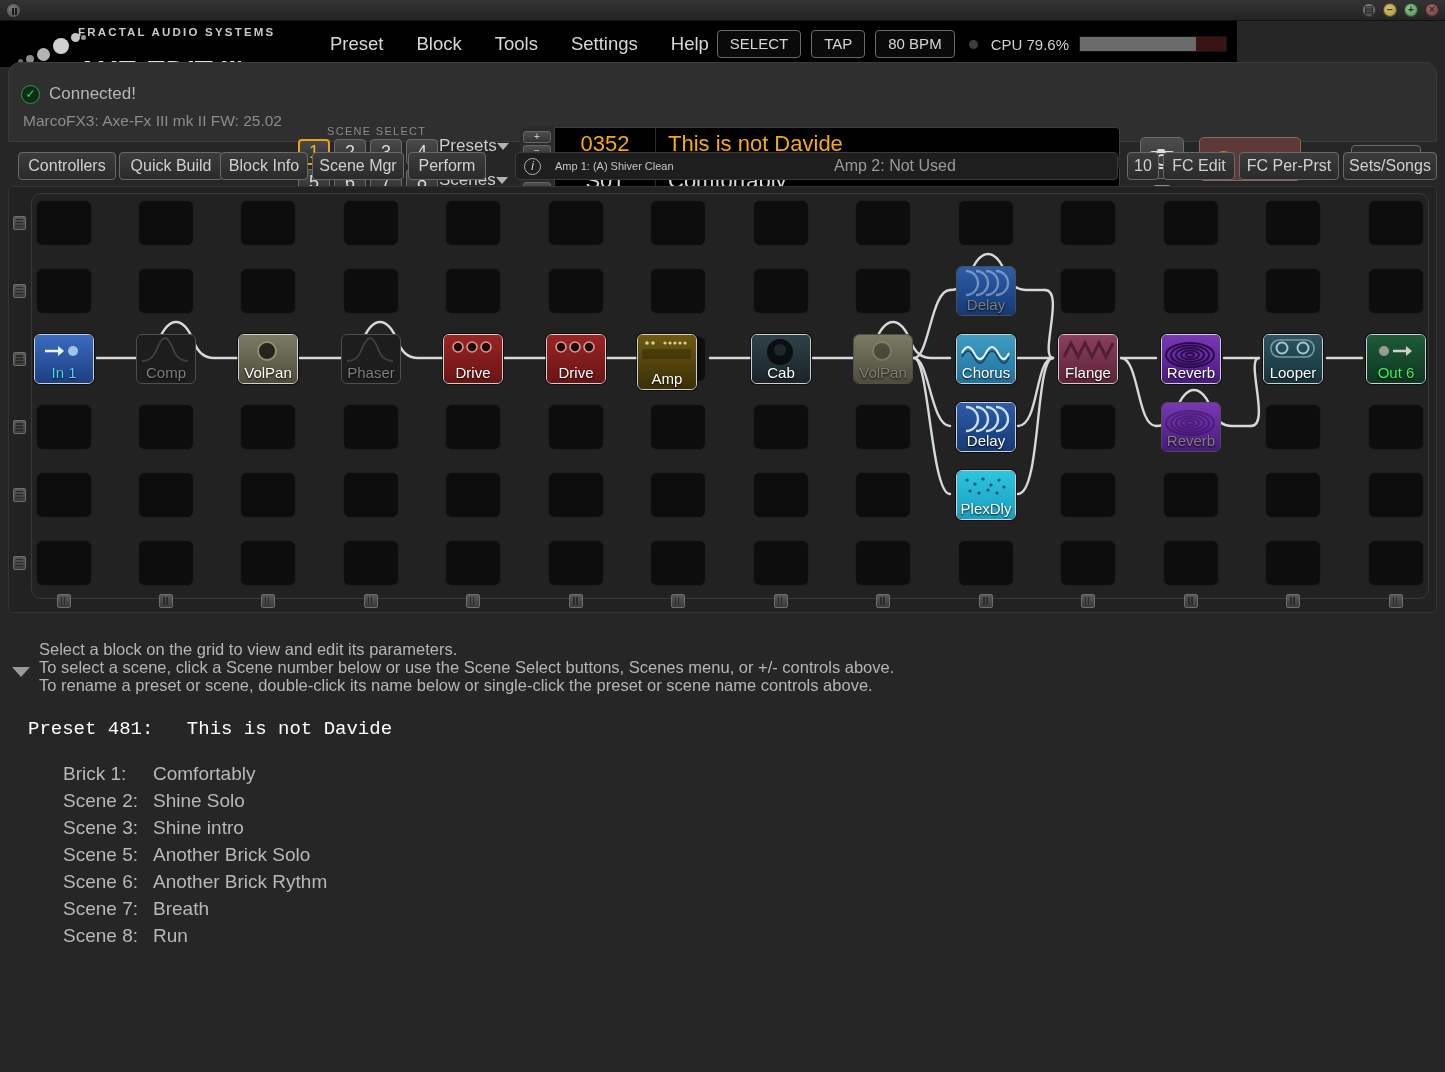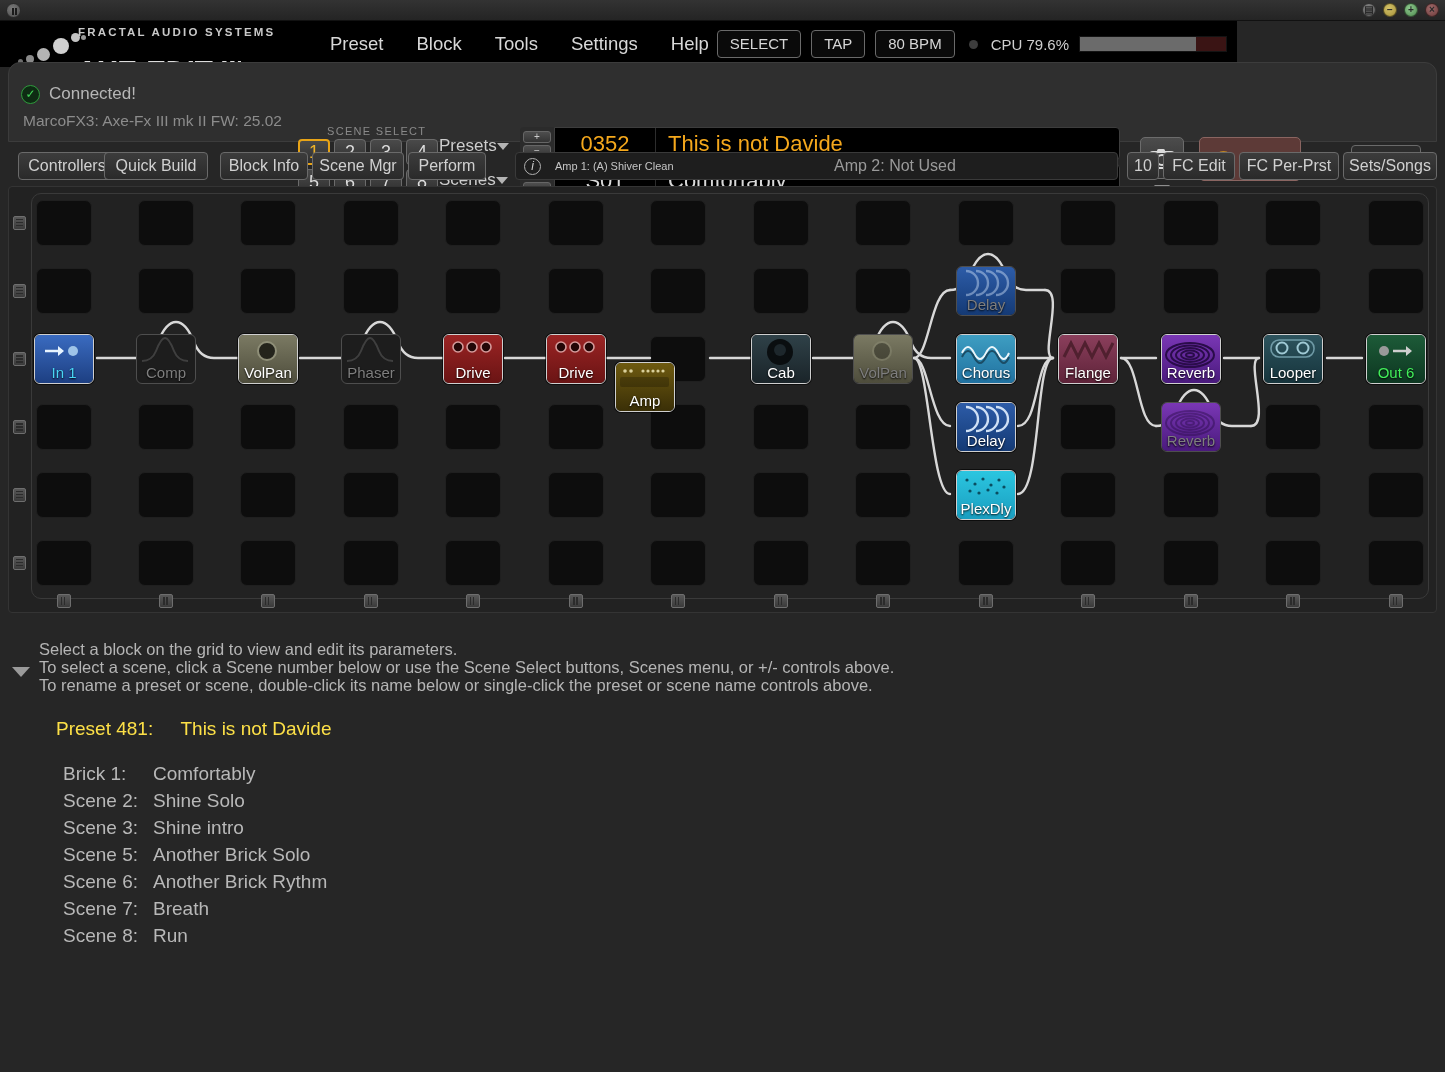--- a/index.html
+++ b/index.html
@@ -224,21 +224,21 @@
   .wires { position:absolute; left:0; top:0; width:1429px; height:427px; pointer-events:none; z-index:1; }
 
   
   .infopanel { position:absolute; left:0; top:625px; width:1445px; }
   .disclose { position:absolute; left:12px; top:42px; width:0;height:0;
     border-left:9px solid transparent;border-right:9px solid transparent;border-top:10px solid #9a9a9a; cursor:pointer;}
   .hint { position:absolute; left:39px; color:#b5b5b5; font-size:16.5px; }
   .hint.h1 { top:15px; }
   .hint.h2 { top:33px; }
   .hint.h3 { top:51px; }
-  .presetline { position:absolute; left:56px; top:93px; color:#fde047; font-size:19px; }
+  .presetline { position:absolute; left:28px; top:93px; color:#ffffff; font-size:19px;font-family:Liberation Mono, monospace; }
   .presetline .nm { margin-left:22px; }
   .scenelist { position:absolute; left:63px; top:138px; }
   .sceneline { color:#b8b8b8; font-size:19px; height:27px; display:flex; }
   .sceneline .k { width:90px; }
   .sceneline .v { }
 </style>
 </head>
 <body>
 
 <div class="app">
@@ -367,21 +367,21 @@
     <div class="setup-btn">Setup</div>
   </div>
 
   <div class="toolbar" id="toolbar">
     <div class="ampbar">
       <div class="info-ic">i</div>
       <div class="amp1">Amp 1: (A) Shiver Clean</div>
       <div class="amp2">Amp 2: Not Used</div>
     </div>
   <div class="tbtn" style="left: 10px; width: 98px;">Controllers</div>
-      <div class="tbtn" style="left: 96px; width: 104px;">Quick Build</div>
+      <div class="tbtn" style="left: 111px; width: 104px;">Quick Build</div>
       <div class="tbtn" style="left: 212px; width: 88px;">Block Info</div>
       <div class="tbtn" style="left: 304px; width: 92px;">Scene Mgr</div>
       <div class="tbtn" style="left: 400px; width: 78px;">Perform</div>
       <div class="tbtn" style="left: 1119px; width: 32px;">10</div>
       <div class="tbtn" style="left: 1155px; width: 72px;">FC Edit</div>
       <div class="tbtn" style="left: 1231px; width: 100px;">FC Per-Prst</div>
       <div class="tbtn" style="left: 1335px; width: 94px;">Sets/Songs</div>
     </div>
 
   <div class="gridpanel" id="gridpanel">
@@ -579,21 +579,21 @@
         <div class="blkface"></div>
         <div style="position: absolute; left: 0px; top: 0px; z-index: 2;">
           <svg width="57" height="47" viewBox="0 0 57 47">
             <circle cx="14" cy="12" r="5" fill="#220707" stroke="#d49a9a" stroke-width="1.6"></circle>
             <circle cx="28" cy="12" r="5" fill="#220707" stroke="#d49a9a" stroke-width="1.6"></circle>
             <circle cx="42" cy="12" r="5" fill="#220707" stroke="#d49a9a" stroke-width="1.6"></circle>
           </svg>
         </div>
         <div class="lbl">Drive</div>
       </div>
-      <div class="blk amp" style="left: 606px; top: 147px; width: 60px; height: 50px; z-index: 5; margin-top: 28px;">
+      <div class="blk amp" style="left: 628px; top: 147px; width: 60px; height: 56px; z-index: 5;">
         <div class="blkface"></div>
         <div style="position: absolute; left: 0px; top: 0px; z-index: 2;">
           <svg width="57" height="47" viewBox="0 0 57 47">
             <circle cx="9" cy="8" r="1.8" fill="#d9cf9a"></circle>
             <circle cx="15" cy="8" r="1.8" fill="#d9cf9a"></circle>
             <circle cx="27" cy="8" r="1.6" fill="#d9cf9a"></circle>
             <circle cx="32" cy="8" r="1.6" fill="#d9cf9a"></circle>
             <circle cx="37" cy="8" r="1.6" fill="#d9cf9a"></circle>
             <circle cx="42" cy="8" r="1.6" fill="#d9cf9a"></circle>
             <circle cx="47" cy="8" r="1.6" fill="#d9cf9a"></circle>

